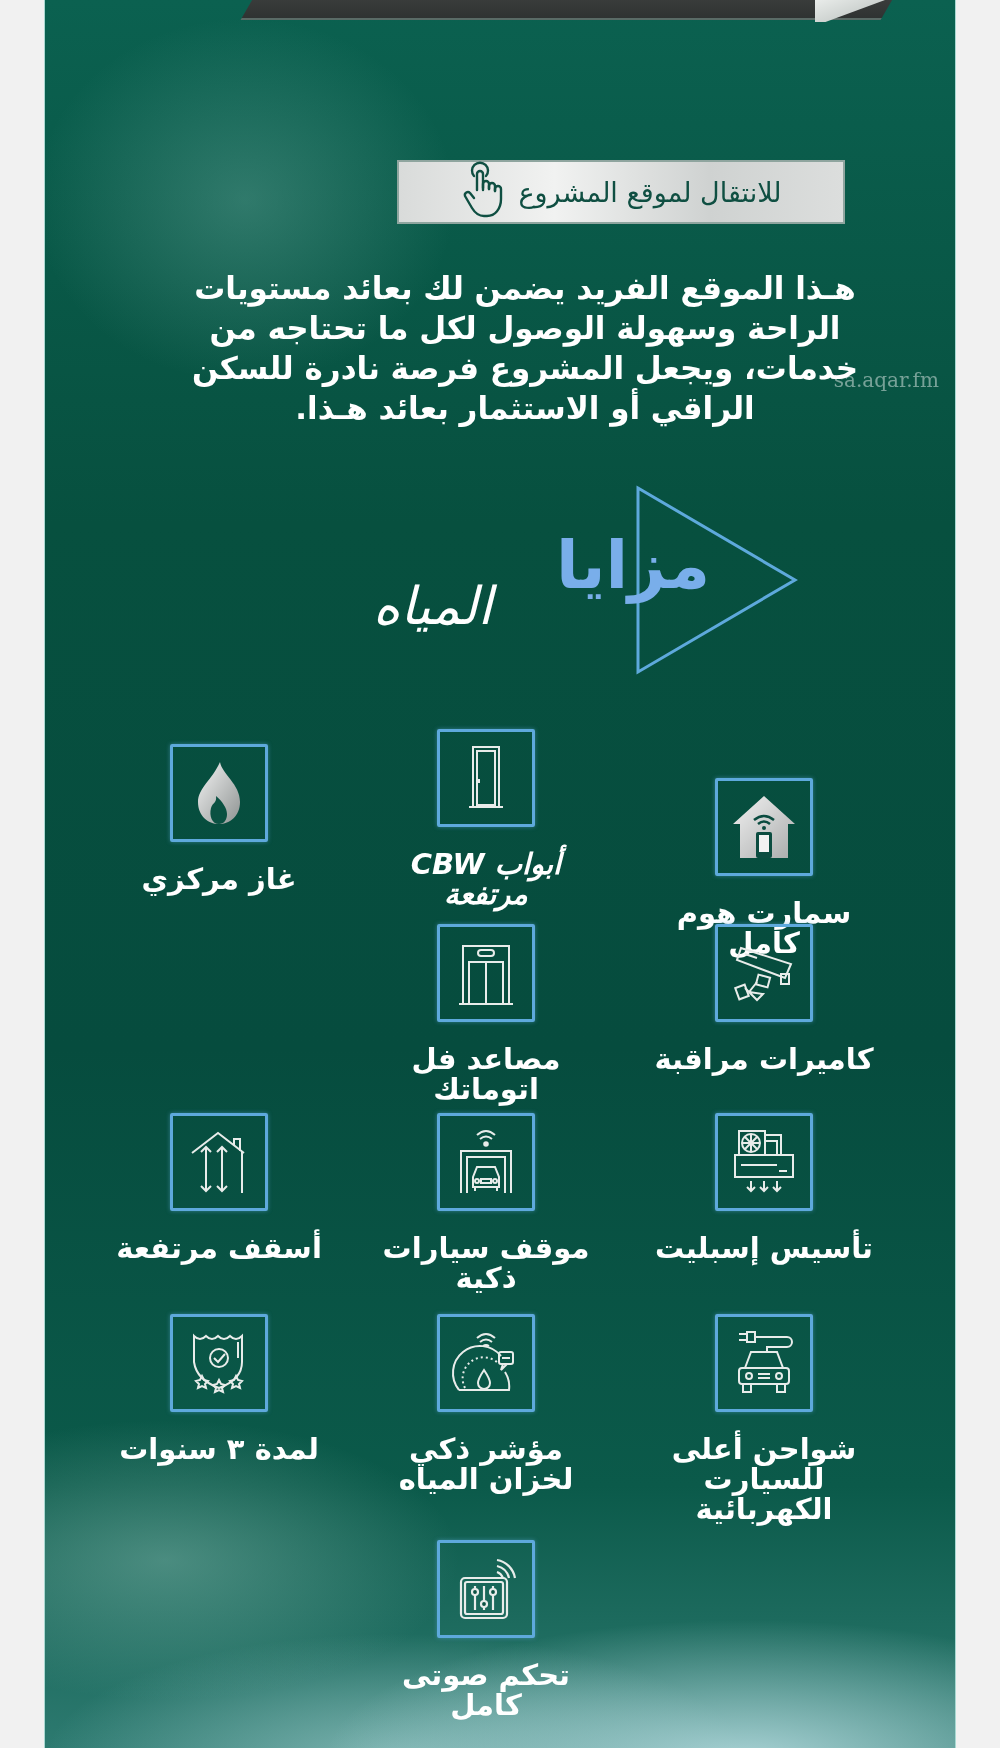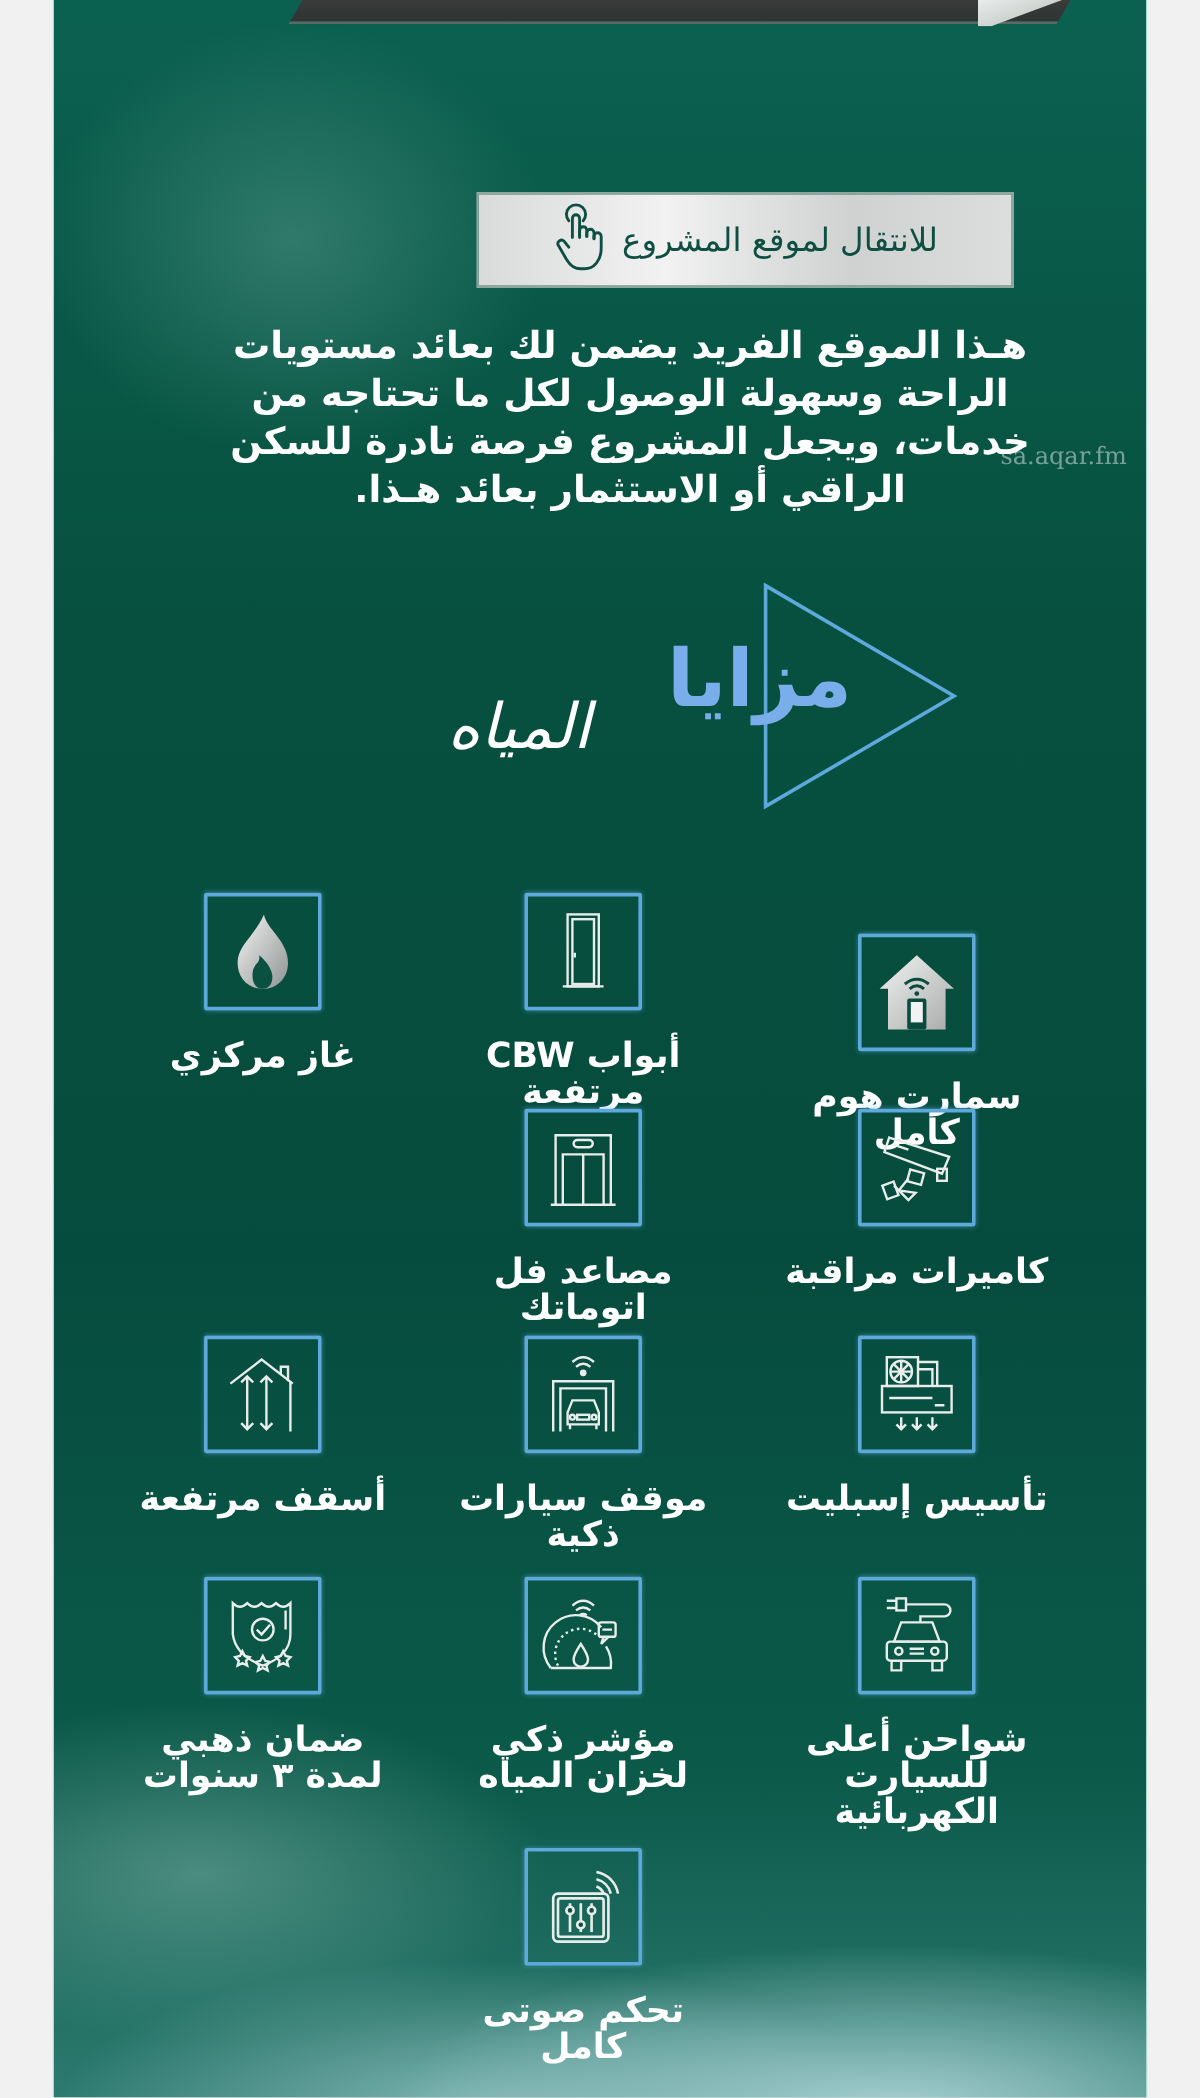--- a/index.html
+++ b/index.html
@@ -24,21 +24,21 @@
     transform: skewX(-30deg);
     border-bottom: 2px solid #5a6b66;
   }
   .hero-slab-edge {
     position: absolute; left: 770px; top: 0; width: 70px; height: 22px;
     background: linear-gradient(160deg, #e9ecea, #b7bebb);
     clip-path: polygon(0 100%, 0 0, 100% 0, 15% 100%);
   }
 
   .cta {
-    position: absolute; left: 352px; top: 160px; width: 448px; height: 80px;
+    position: absolute; left: 352px; top: 160px; width: 448px; height: 64px;
     background: linear-gradient(90deg, #d9dbda 0%, #f1f2f1 35%, #cfd2d1 70%, #dcdedd 100%);
     border: 2px solid #8fa59f;
     display: flex; flex-direction: row-reverse; align-items: center; justify-content: center;
     gap: 14px; cursor: pointer;
   }
   .cta-label {
     font-family: "DejaVu Sans", sans-serif; font-size: 27px; color: #0f4f42;
     direction: rtl; font-weight: normal;
   }
   .cta-icon { width: 44px; height: 60px; }
@@ -134,21 +134,21 @@
         <path d="M37 6 L68 34 H61 V68 H13 V34 H6 Z" fill="url(#g1)"></path>
         <path d="M27 30 q10 -8 20 0 M31 34 q6 -5 12 0" stroke="#0b4c40" stroke-width="2.5" fill="none"></path>
         <circle cx="37" cy="38" r="2" fill="#0b4c40"></circle>
         <rect x="29" y="42" width="16" height="26" rx="2" fill="#0b4c40"></rect>
         <rect x="32" y="45" width="10" height="17" fill="#f2f2f2"></rect>
       </svg>
     </div>
     <div class="label">سمارت هوم كامل</div>
   </div>
 
-  <div class="feature" style="left:321px; top:744px;">
+  <div class="feature" style="left:321px; top:729px;font-style:italic;">
     <div class="box">
       <svg viewBox="0 0 74 74" fill="none" stroke="#e8ecea" stroke-width="2">
         <rect x="24" y="6" width="26" height="60"></rect>
         <rect x="28" y="10" width="18" height="54"></rect>
         <line x1="20" y1="66" x2="54" y2="66"></line>
         <line x1="30" y1="38" x2="30" y2="42"></line>
       </svg>
     </div>
     <div class="label">أبواب CBW مرتفعة</div>
   </div>
@@ -290,21 +290,20 @@
         <path d="M12 10 q6 6 12 0 q6 6 12 0 q6 6 12 0 q6 6 12 0 V36 C60 50 48 58 37 62 C26 58 14 50 12 36 Z"></path>
         <line x1="56" y1="16" x2="56" y2="32"></line>
         <circle cx="37" cy="32" r="9"></circle>
         <path d="M32 32 L36 36 L43 28"></path>
         <path d="M20 50 l2 4 4 1 -3 3 1 4 -4 -2 -4 2 1 -4 -3 -3 4 -1 Z"></path>
         <path d="M37 54 l2 4 4 1 -3 3 1 4 -4 -2 -4 2 1 -4 -3 -3 4 -1 Z"></path>
         <path d="M54 50 l2 4 4 1 -3 3 1 4 -4 -2 -4 2 1 -4 -3 -3 4 -1 Z"></path>
       </svg>
     </div>
     <div class="label">
-      <div>ضمان ذهبي</div>
       <div>لمدة ٣ سنوات</div>
     </div>
   </div>
 
   <div class="feature" style="left:321px; top:1540px;">
     <div class="box">
       <svg viewBox="0 0 74 74" fill="none" stroke="#e8ecea" stroke-width="2.2">
         <path d="M48 8 a22 22 0 0 1 18 18 M48 14 a16 16 0 0 1 12 12 M48 20 a10 10 0 0 1 6 6"></path>
         <rect x="12" y="26" width="46" height="40" rx="4"></rect>
         <rect x="16" y="30" width="38" height="32" rx="2"></rect>

